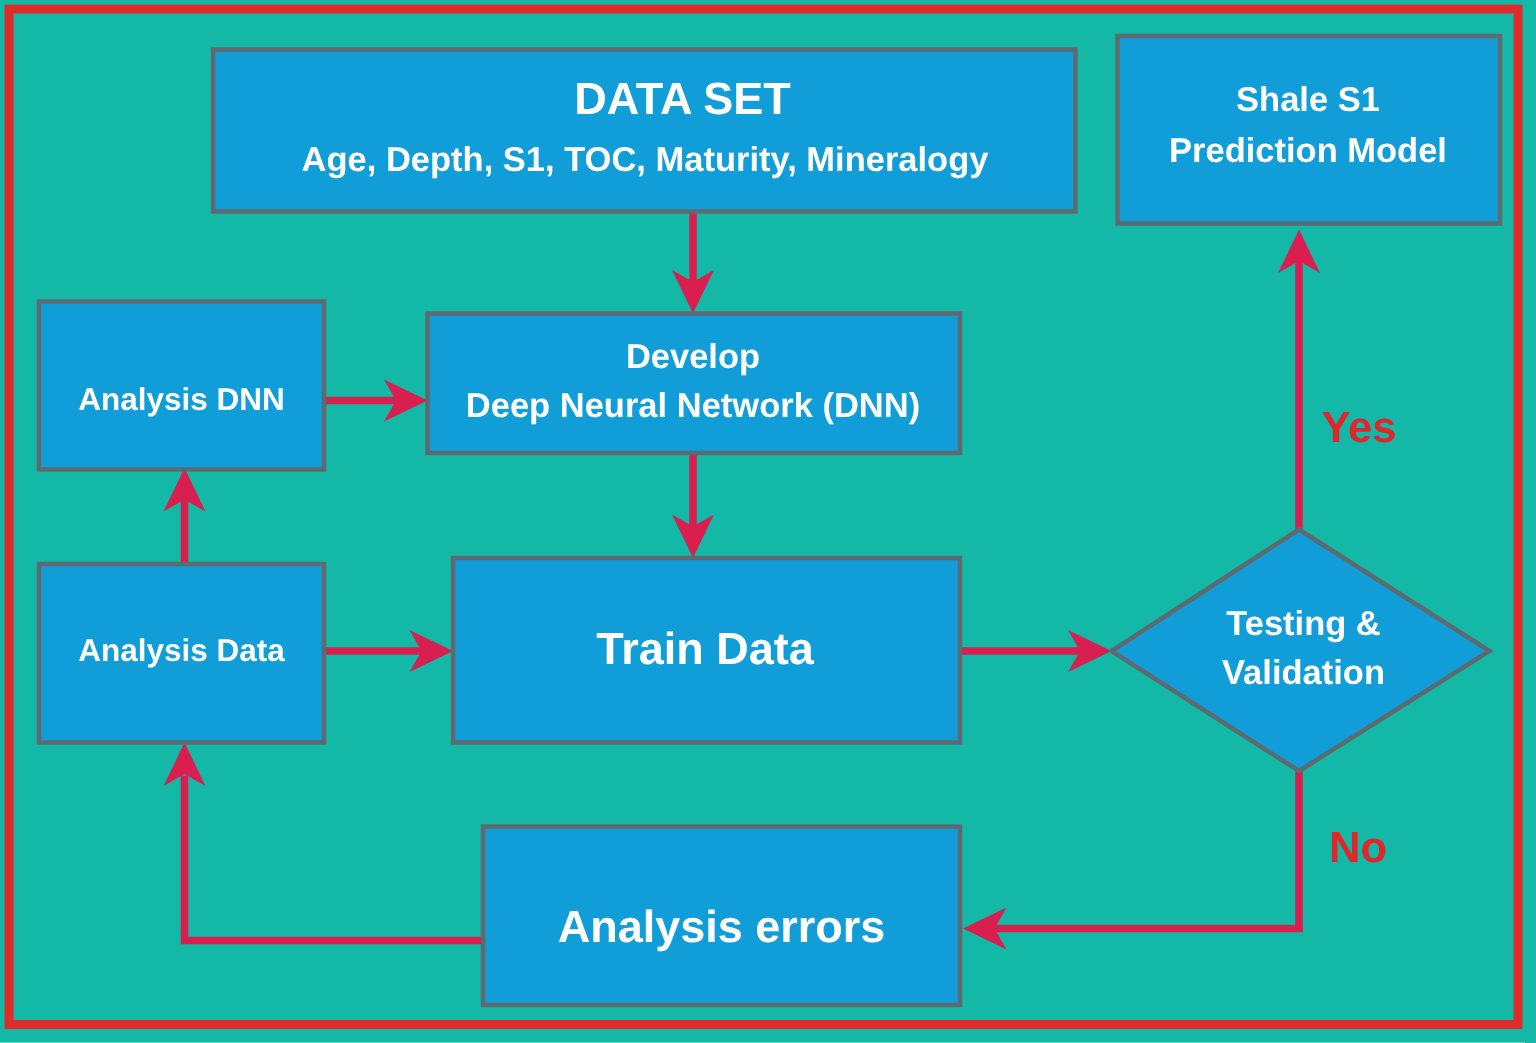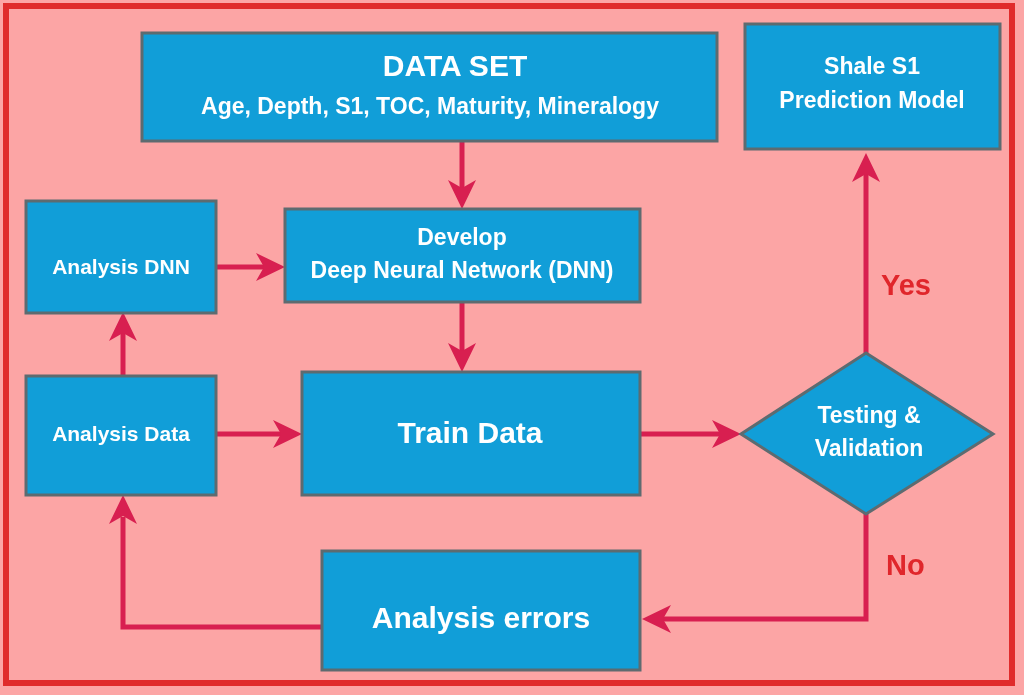--- a/index.html
+++ b/index.html
@@ -10,21 +10,21 @@
   body {
     width: 1024px;
     height: 695px;
     font-family: "Liberation Sans", sans-serif;
     overflow: hidden;
   }
   #canvas {
     position: relative;
     width: 1024px;
     height: 695px;
-    background: #fca5a5;
+    background: #14b8a6;
   }
   .frame {
     position: absolute;
     left: 3px;
     top: 3px;
     width: 1012px;
     height: 683px;
     border: 6px solid #e02b2b;
     box-sizing: border-box;
     pointer-events: none;

